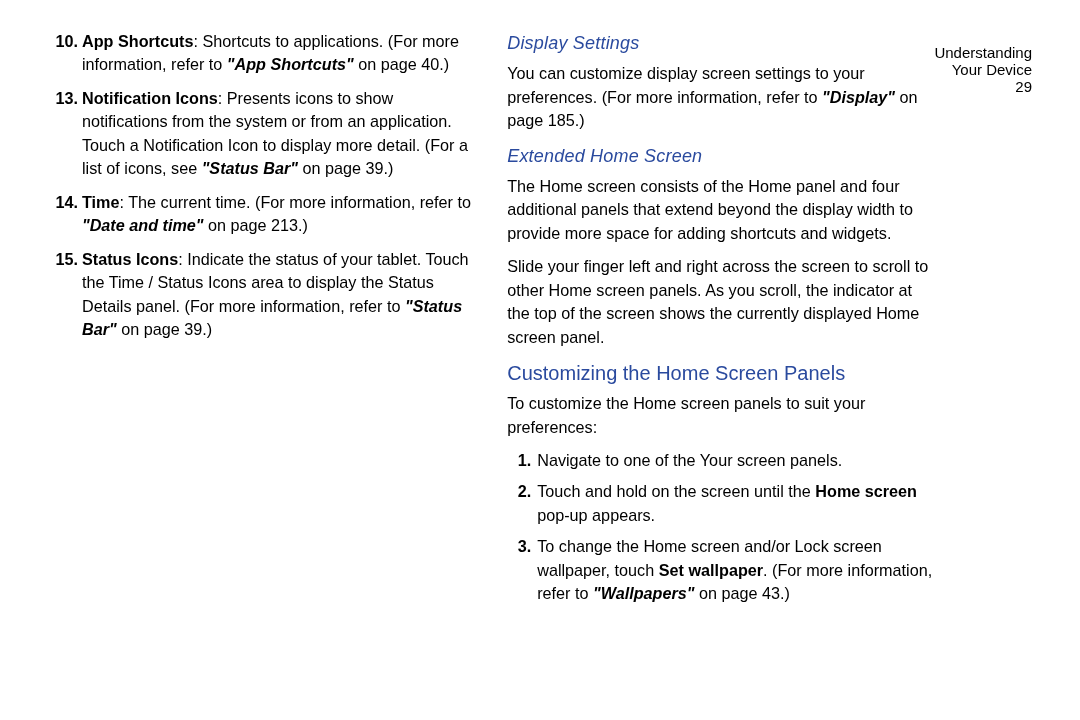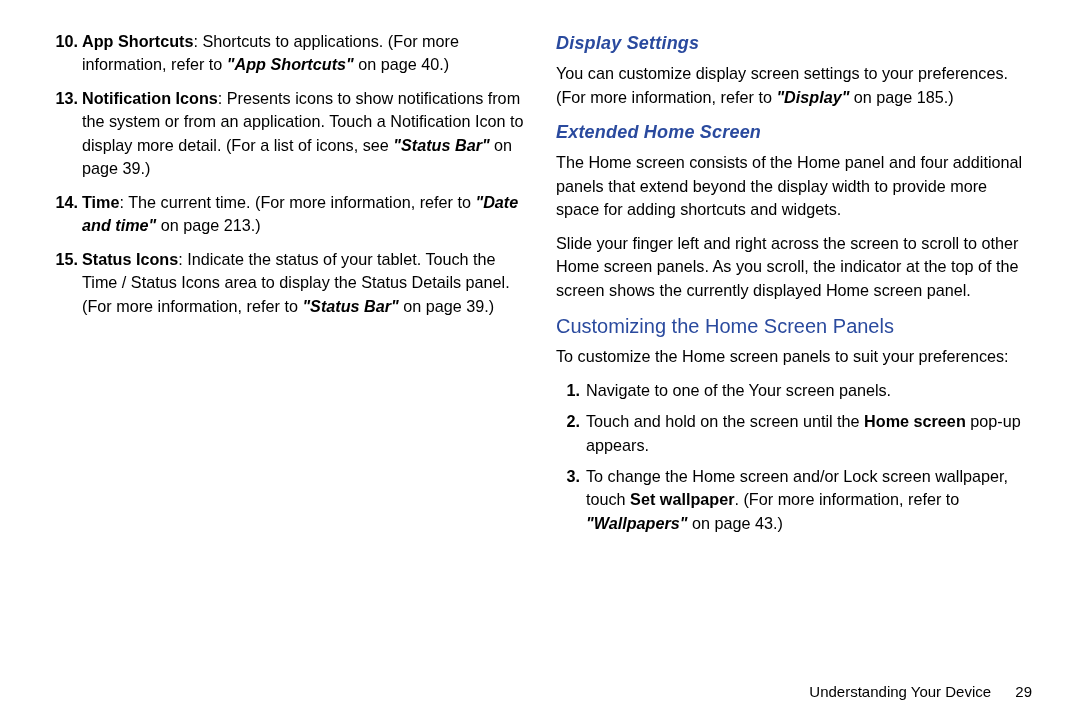--- a/index.html
+++ b/index.html
@@ -10,21 +10,21 @@
     background: #fff;
     font-family: Arial, Helvetica, sans-serif;
     color: #000;
     overflow: hidden;
   }
   .page {
     box-sizing: border-box;
     padding: 30px 48px 20px 48px;
     display: flex;
     height: 100%;
-    flex-direction: column;
+    flex-direction: row;
   }
   .columns {
     display: flex;
     flex: 1 1 auto;
     gap: 32px;
   }
   .col {
     flex: 1 1 0;
     font-size: 16.2px;
     line-height: 1.45;
@@ -46,21 +46,21 @@
     padding-right: 4px;
   }
   .txt {
     flex: 1 1 auto;
   }
   .term { font-weight: bold; }
   .emref { font-style: italic; font-weight: bold; }
   h2 {
     font-family: Arial, Helvetica, sans-serif;
     font-style: italic;
-    font-weight: 700;
+    font-weight: 400;
     color: #2a4a9e;
     font-size: 18px;
     margin: 0 0 6px 0;
     letter-spacing: 0.2px;
   }
   h3 {
     font-family: Arial, Helvetica, sans-serif;
     font-weight: 400;
     color: #2a4a9e;
     font-size: 20px;

